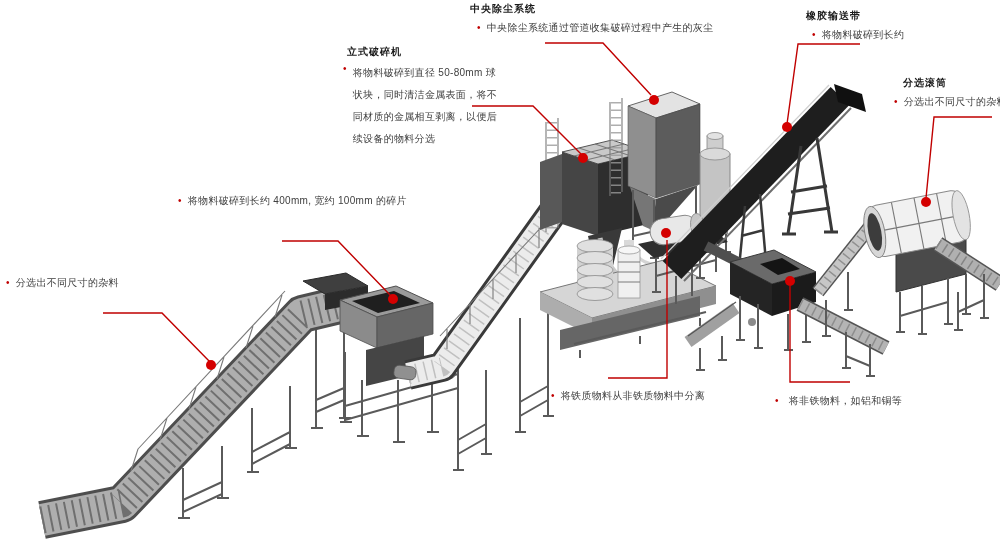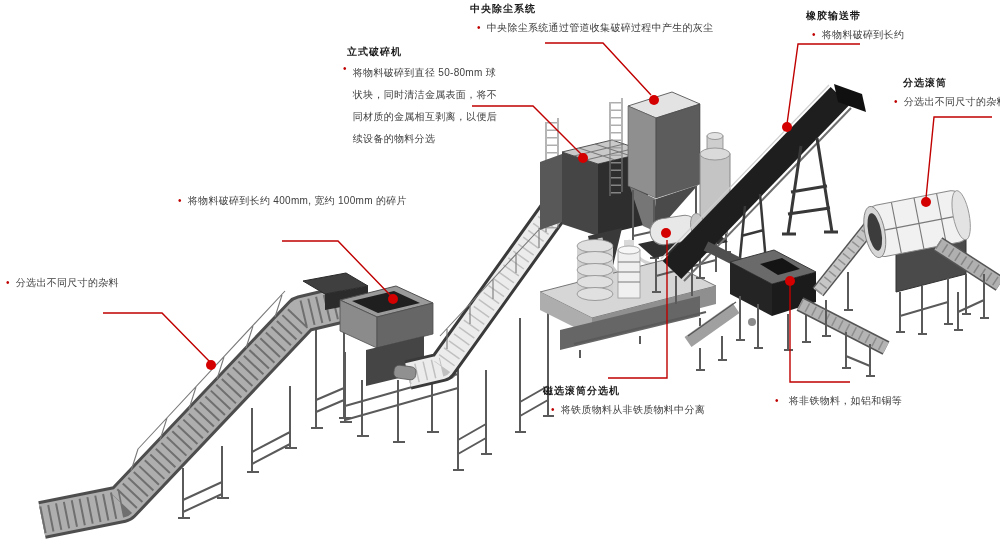--- a/index.html
+++ b/index.html
@@ -249,21 +249,20 @@
   </div>
 
   <div class="label" style="left:4px;top:271px">
     <div class="b" style="margin-left:2px">
       <span class="m">•</span>
       <span class="txt">分选出不同尺寸的杂料</span>
     </div>
   </div>
 
   <div class="label" style="left:543px;top:384px">
-    <div class="t">磁选滚筒分选机</div>
     <div class="b" style="margin-left:8px">
       <span class="m">•</span>
       <span class="txt">将铁质物料从非铁质物料中分离</span>
     </div>
   </div>
 
   <div class="label" style="left:767px;top:389px">
     <div class="b" style="margin-left:8px;gap:10px">
       <span class="m">•</span>
       <span class="txt">将非铁物料，如铝和铜等</span>

